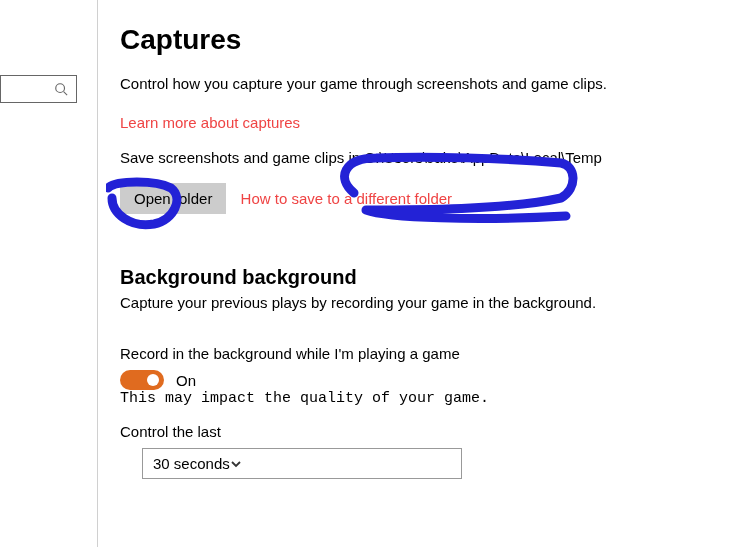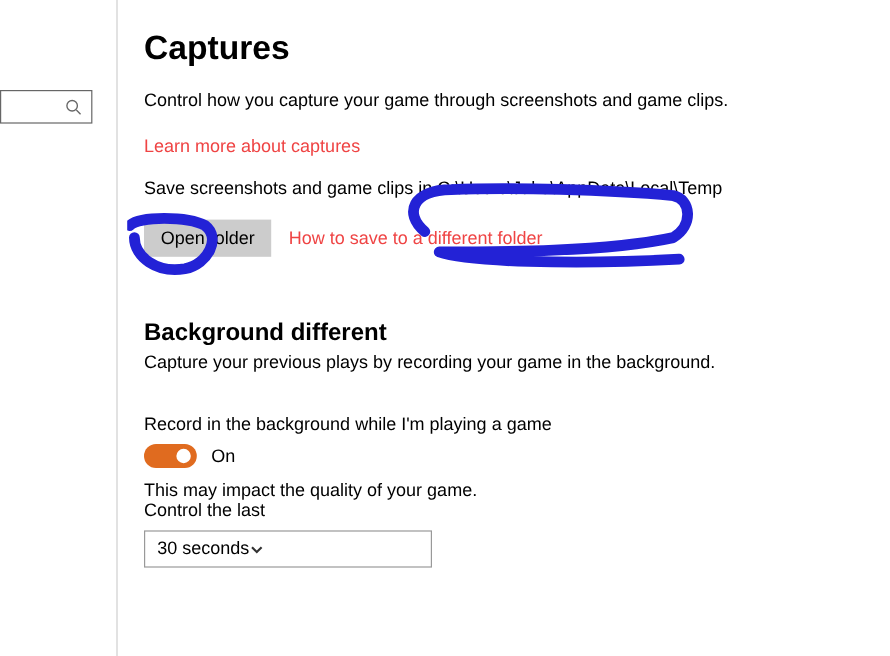--- a/index.html
+++ b/index.html
@@ -74,45 +74,45 @@
       margin-bottom: 4px;
     }
     .section-desc {
       margin-bottom: 32px;
       line-height: 1.35;
     }
     .setting-label { margin-bottom: 8px; }
     .toggle-row {
       display: flex;
       align-items: center;
-      margin-bottom: 10px;
     }
     .toggle {
       width: 44px; height: 20px;
       background: #e06b1f;
       border-radius: 10px;
       position: relative;
       cursor: pointer;
       margin-right: 12px;
     }
     .toggle-knob {
       width: 12px; height: 12px;
       background: #fff;
       border-radius: 50%;
       position: absolute;
       top: 4px; left: 27px;
     }
-    .hint { margin-bottom: 0; }
+    .hint { margin-bottom: 16px; font-family: Liberation Mono, monospace; }
     .dropdown {
       border: 1px solid #999;
       padding: 6px 10px;
-      width: 240px;
+      width: 320px;
       display: flex;
       align-items: center;
       cursor: pointer;
+      margin-left: 22px;
     }
     .chevron {
       width: 12px; height: 12px;
       stroke: #333; fill: none;
       stroke-width: 1.8;
     }
     .annotation {
       position: absolute;
       pointer-events: none;
     }
@@ -139,21 +139,21 @@
   <p class="path-line">
     <span>Save screenshots and game clips in</span>
     <span>C:\Users\Jake\AppData\Local\Temp</span>
   </p>
 
   <div class="button-row">
     <button class="btn">Open folder</button>
     <a class="link">How to save to a different folder</a>
   </div>
 
-  <h2 class="section-title">Background different</h2>
+  <h2 class="section-title">Background background</h2>
   <p class="section-desc">Capture your previous plays by recording your game in the background.</p>
 
   <p class="setting-label">Record in the background while I'm playing a game</p>
   <div class="toggle-row">
     <div class="toggle">
       <div class="toggle-knob"></div>
     </div>
     <span>On</span>
   </div>
   <p class="hint">This may impact the quality of your game.</p>

